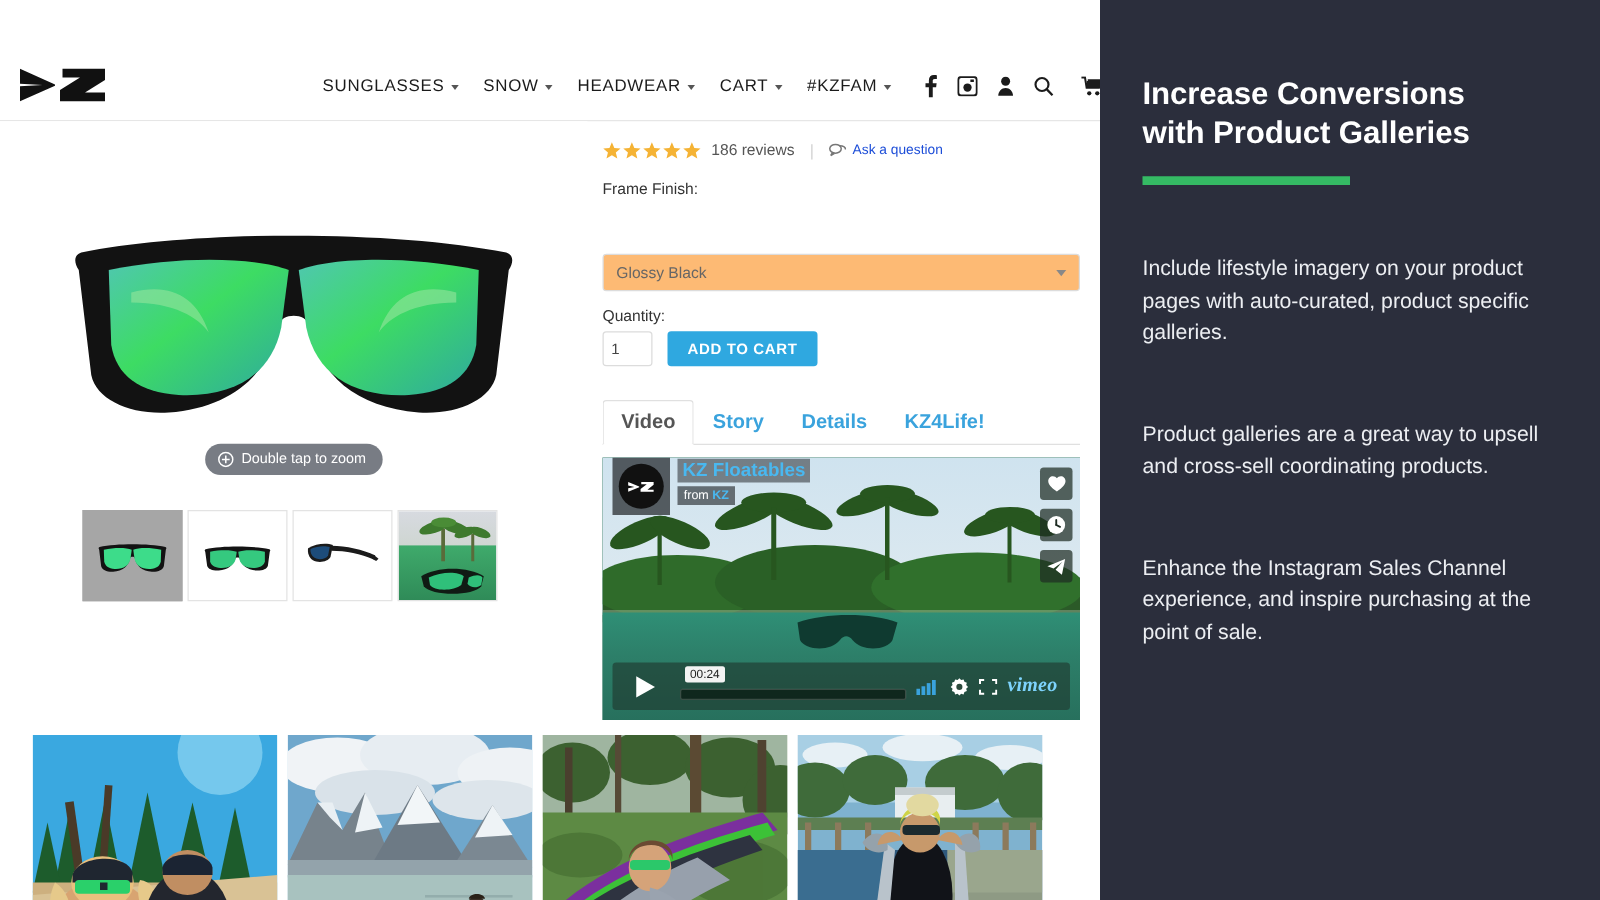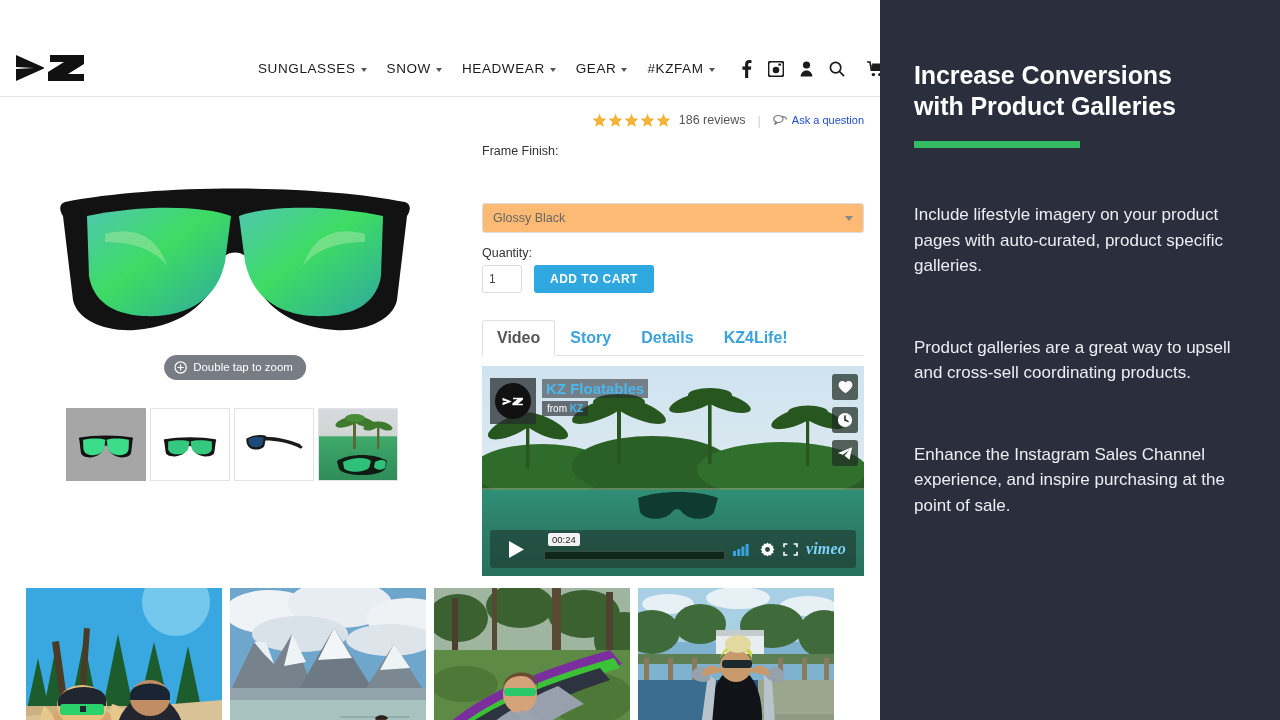--- a/index.html
+++ b/index.html
@@ -49,21 +49,21 @@
   .thumbs { display: flex; gap: 4px; padding: 0 0 0 66px; margin-top: 6px; }
   .thumb {
     width: 80px; height: 73px; border: 1px solid #e3e3e3; background: #fff;
     display: flex; align-items: center; justify-content: center; overflow: hidden;
     position: relative; cursor: pointer;
   }
   .thumb.selected { background: #a6a6a6; border-color: #a6a6a6; }
 
   
   .info-col { width: 410px; padding: 12px 16px 0 12px; }
-  .rating-row { display: flex; align-items: center; gap: 8px; height: 22px; justify-content: flex-end; }
+  .rating-row { display: flex; align-items: center; gap: 8px; height: 22px; }
   .stars { display: flex; gap: 1px; }
   .reviews { font-size: 12.5px; color: #555; }
   .sep { color: #d2d2d2; font-size: 13px; padding: 0 4px; }
   .ask { display: flex; align-items: center; gap: 5px; font-size: 11px; color: #1d4ed8; cursor: pointer; }
 
   .field-label { font-size: 12.5px; color: #333; margin-top: 13px; margin-bottom: 5px; }
   .select-box {
     width: 382px; height: 30px; border: 1px solid #dcdcdc; border-radius: 3px;
     background: #fdba74; display: flex; align-items: center; justify-content: space-between;
     padding: 0 10px; font-size: 12.5px; color: #666; cursor: pointer; margin-top: 45px;
@@ -93,21 +93,21 @@
   
   .video {
     width: 382px; height: 210px; margin-top: 10px; position: relative; overflow: hidden;
     background: #1d6b52;
   }
   .v-sky { position: absolute; inset: 0 0 40% 0; background: linear-gradient(#cfe3ef, #dfeaf0); }
   .v-water { position: absolute; left:0; right:0; top: 59%; bottom: 0;
              background: linear-gradient(#2f8f76, #2d7f69 40%, #27705d); }
   .v-horizon { position:absolute; left:0; right:0; top:58%; height:4px; background: rgba(255,255,255,.25); }
   .v-title-box {
-    position: absolute; left: 8px; top: 12px; display: flex; align-items: flex-start; gap: 0;
+    position: absolute; left: 8px; top: 0; display: flex; align-items: flex-start; gap: 0;
   }
   .v-avatar { width: 46px; height: 46px; background: rgba(40,44,48,.75); display:flex;align-items:center;justify-content:center; }
   .v-avatar .circle { width: 36px; height: 36px; border-radius: 50%; background: #111; display:flex;align-items:center;justify-content:center; }
   .v-texts { padding-left: 6px; padding-top: 1px; }
   .v-title { font-size: 15px; font-weight: bold; color: #49b8f0; background: rgba(40,44,48,.55); padding: 1px 4px; display: inline-block; }
   .v-from { font-size: 10px; color: #fff; background: rgba(40,44,48,.65); padding: 2px 5px; display: inline-block; margin-top: 3px; text-align: right; }
   .v-from b { color: #49b8f0; }
   .v-side { position: absolute; right: 6px; top: 8px; display: flex; flex-direction: column; gap: 7px; }
   .v-btn { width: 26px; height: 26px; border-radius: 3px; background: rgba(30,45,35,.72);
            display: flex; align-items: center; justify-content: center; cursor: pointer; }
@@ -162,21 +162,21 @@
         </div>
         <div class="nav-item">
           <span>SNOW</span>
           <i class="caret"></i>
         </div>
         <div class="nav-item">
           <span>HEADWEAR</span>
           <i class="caret"></i>
         </div>
         <div class="nav-item">
-          <span>GEAR</span>
+          <span>CART</span>
           <i class="caret"></i>
         </div>
         <div class="nav-item">
           <span>#KZFAM</span>
           <i class="caret"></i>
         </div>
 
         <div class="nav-icons">
           <span class="ico">
             <svg width="11" height="18" viewBox="0 0 11 18">

